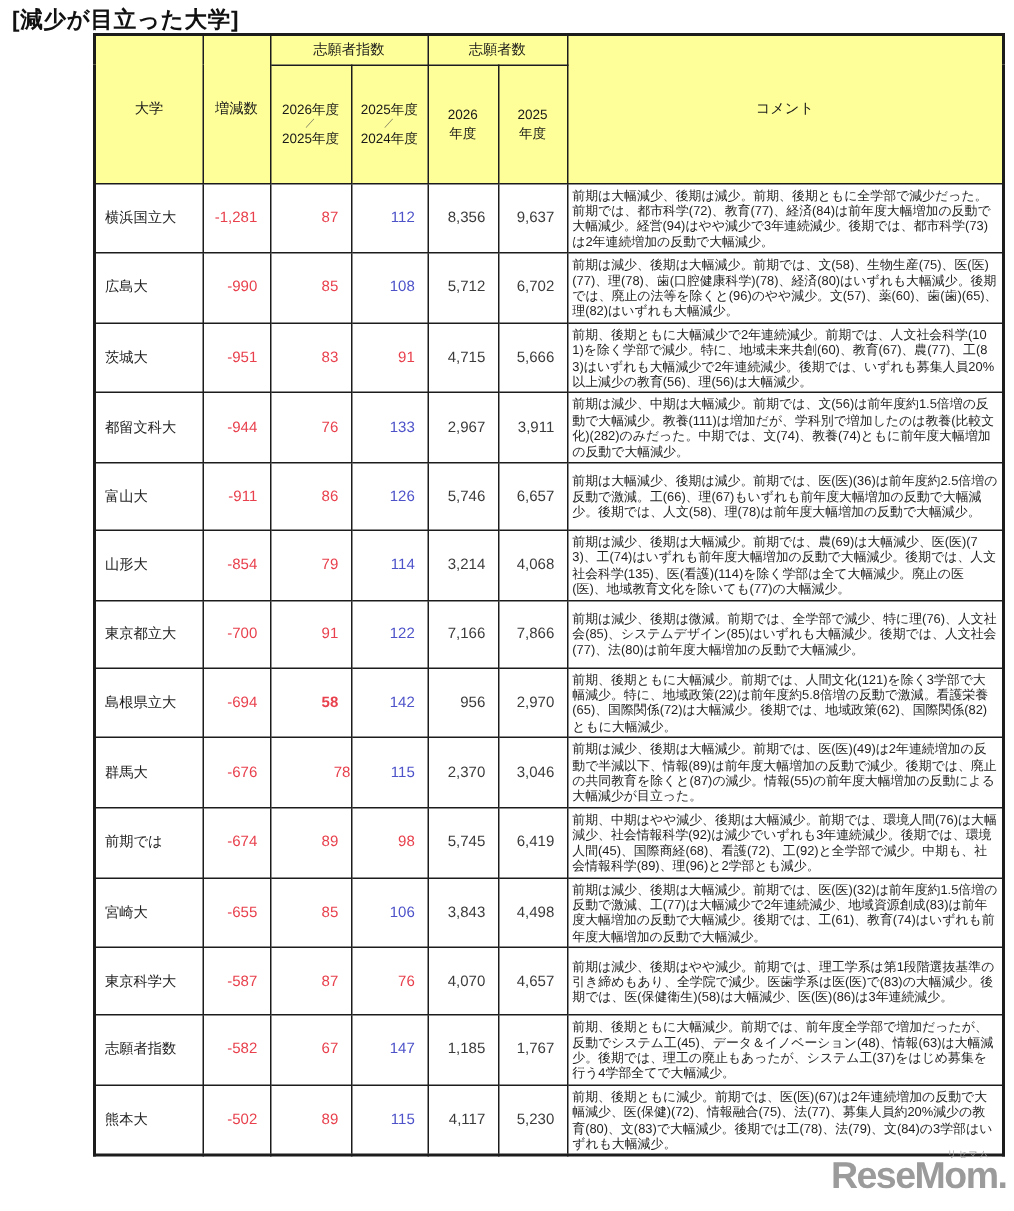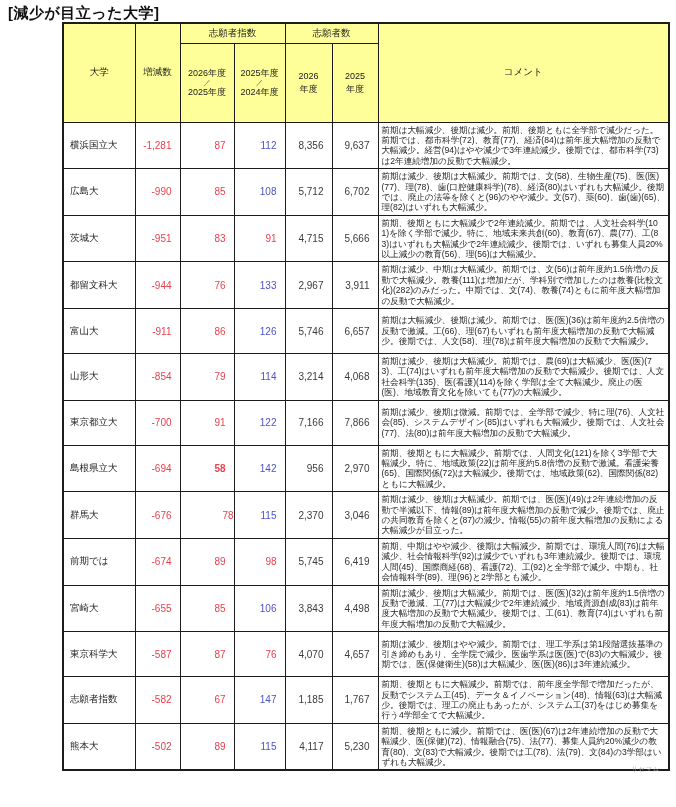--- a/index.html
+++ b/index.html
@@ -226,13 +226,14 @@
     <td class="c-num sep-dot" style="color: rgb(77, 82, 201);">115</td>
     <td class="c-num">4,117</td>
     <td class="c-num sep-dot">5,230</td>
     <td class="c-comment">前期、後期ともに減少。前期では、医(医)(67)は2年連続増加の反動で大幅減少、医(保健)(72)、情報融合(75)、法(77)、募集人員約20%減少の教育(80)、文(83)で大幅減少。後期では工(78)、法(79)、文(84)の3学部はいずれも大幅減少。</td>
   </tr>
     </tbody>
 </table>
 
 <div class="logo">
   <span class="ruby">リセマム</span>
+  <span class="logo-text">ReseMom.</span>
 </div>
 
 </body></html>

